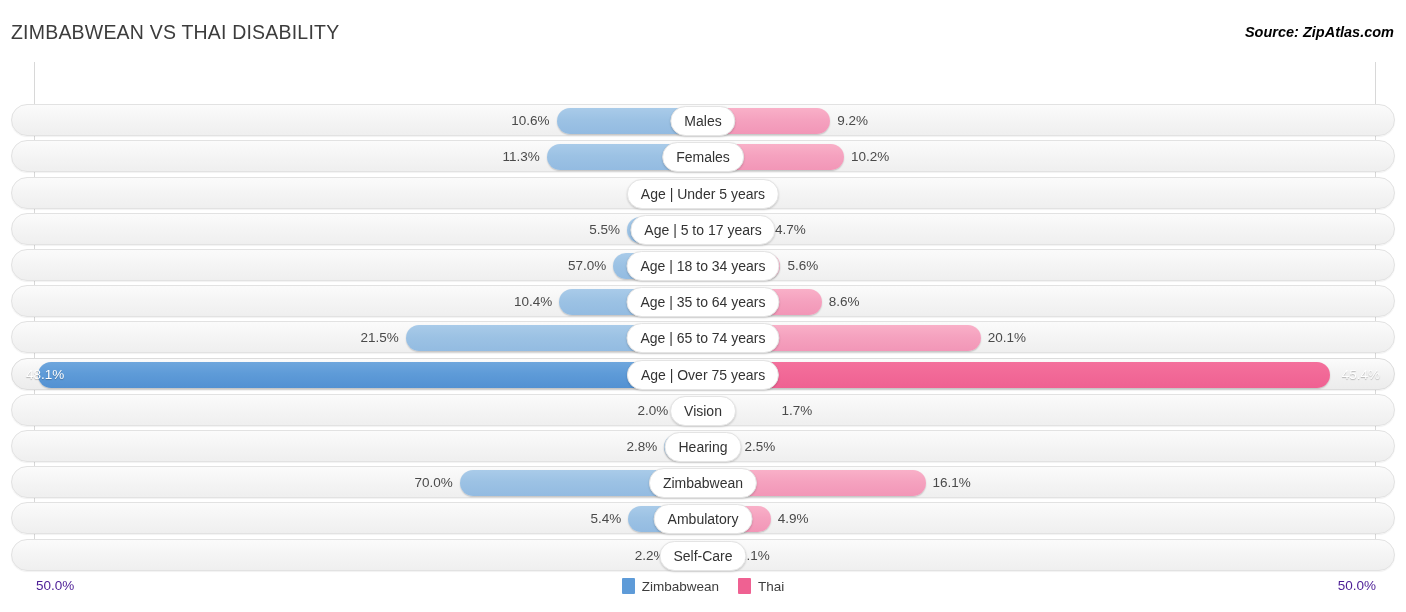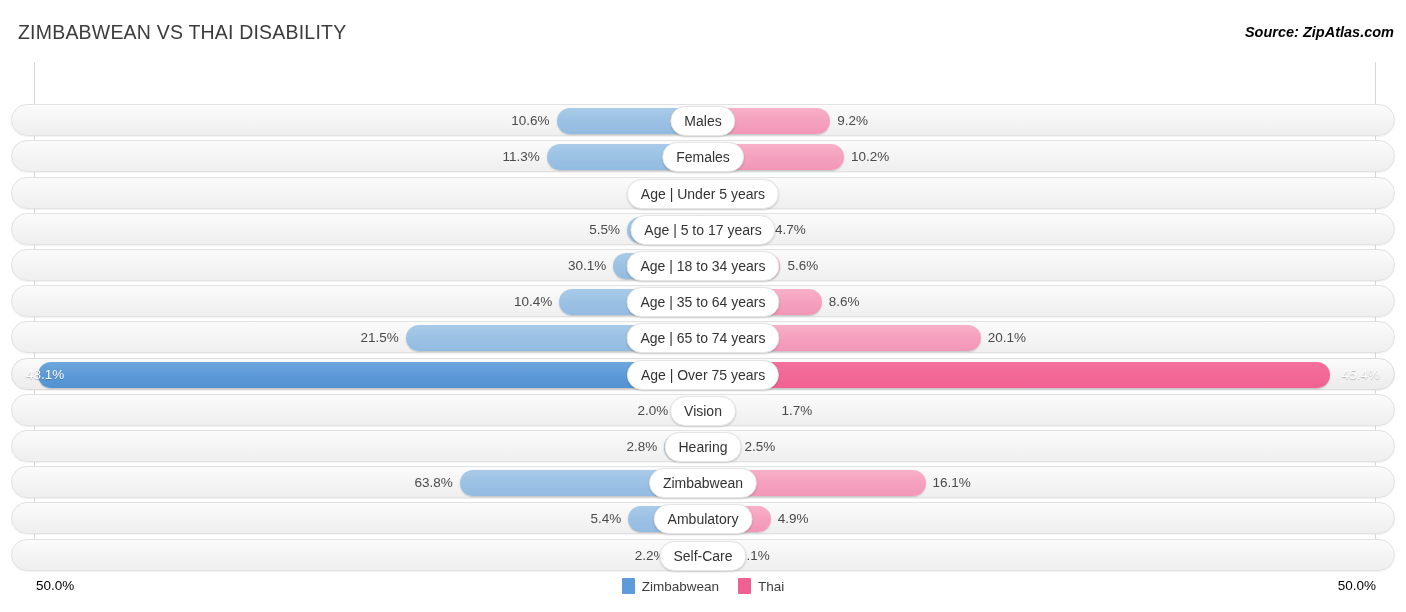--- a/index.html
+++ b/index.html
@@ -11,21 +11,21 @@
     overflow: hidden;
   }
 
   .page { position: relative; width: 1406px; height: 612px; background: #fff; }
 
   
   .header { position: absolute; left: 0; top: 0; width: 1406px; height: 62px; }
   .chart-title {
     position: absolute; left: 11px; top: 21px;
     font-size: 19.5px; font-weight: 400; color: #3c3c3c;
-    letter-spacing: .2px; white-space: nowrap; margin-left: 7px;
+    letter-spacing: .2px; white-space: nowrap;
   }
   .source-note {
     position: absolute; right: 12px; top: 24px;
     font-size: 14.5px; font-style: italic; font-weight: bold; color: #000000;
     white-space: nowrap;
   }
 
   
   .plot {
     position: absolute; left: 0; top: 62px;
@@ -100,21 +100,21 @@
     border-radius: 15px;
     font-size: 14px; color: #333333; white-space: nowrap;
     box-shadow: 0 1px 2px rgba(0,0,0,.17);
     z-index: 5;
   }
 
   
   .footer { position: absolute; left: 0; top: 570px; width: 1406px; height: 42px; }
   .axis-label {
     position: absolute; top: 8px;
-    font-size: 13.5px; color: #000000; white-space: nowrap;
+    font-size: 13.5px; color: #4c1d95; white-space: nowrap;
   }
   .axis-label.l { left: 36px; }
   .axis-label.r { right: 30px; }
 
   .legend {
     position: absolute; left: 0; right: 0; top: 8px;
     display: flex; justify-content: center; align-items: center; gap: 19px;
   }
   .legend-item { display: flex; align-items: center; gap: 7px; justify-content: space-between; }
   .swatch { width: 13px; height: 16px; border-radius: 1px; display: inline-block; }
@@ -158,21 +158,21 @@
       <div class="row" style="top: 150.8px;">
         <div class="bar left" style="width: 76.01px;"></div>
         <div class="bar right" style="width: 64.954px;"></div>
         <div class="val left" style="right: 767.01px;">5.5%</div>
         <div class="val right" style="left: 755.954px;">4.7%</div>
         <div class="pill">Age | 5 to 17 years</div>
       </div>
       <div class="row" style="top: 187px;">
         <div class="bar left" style="width: 89.83px;"></div>
         <div class="bar right" style="width: 77.392px;"></div>
-        <div class="val left" style="right: 780.83px;">30.1%</div>
+        <div class="val left" style="right: 780.83px;">57.0%</div>
         <div class="val right" style="left: 768.392px;">5.6%</div>
         <div class="pill">Age | 18 to 34 years</div>
       </div>
       <div class="row" style="top: 223.2px;">
         <div class="bar left" style="width: 143.728px;"></div>
         <div class="bar right" style="width: 118.852px;"></div>
         <div class="val left" style="right: 834.728px;">10.4%</div>
         <div class="val right" style="left: 809.852px;">8.6%</div>
         <div class="pill">Age | 35 to 64 years</div>
       </div>
@@ -200,21 +200,21 @@
       <div class="row" style="top: 368px;">
         <div class="bar left" style="width: 38.696px;"></div>
         <div class="bar right" style="width: 34.55px;"></div>
         <div class="val left" style="right: 729.696px;">2.8%</div>
         <div class="val right" style="left: 725.55px;">2.5%</div>
         <div class="pill">Hearing</div>
       </div>
       <div class="row" style="top: 404.2px;">
         <div class="bar left" style="width: 243.232px;"></div>
         <div class="bar right" style="width: 222.502px;"></div>
-        <div class="val left" style="right: 934.232px;">63.8%</div>
+        <div class="val left" style="right: 934.232px;">70.0%</div>
         <div class="val right" style="left: 913.502px;">16.1%</div>
         <div class="pill">Zimbabwean</div>
       </div>
       <div class="row" style="top: 440.4px;">
         <div class="bar left" style="width: 74.628px;"></div>
         <div class="bar right" style="width: 67.718px;"></div>
         <div class="val left" style="right: 765.628px;">5.4%</div>
         <div class="val right" style="left: 758.718px;">4.9%</div>
         <div class="pill">Ambulatory</div>
       </div>

